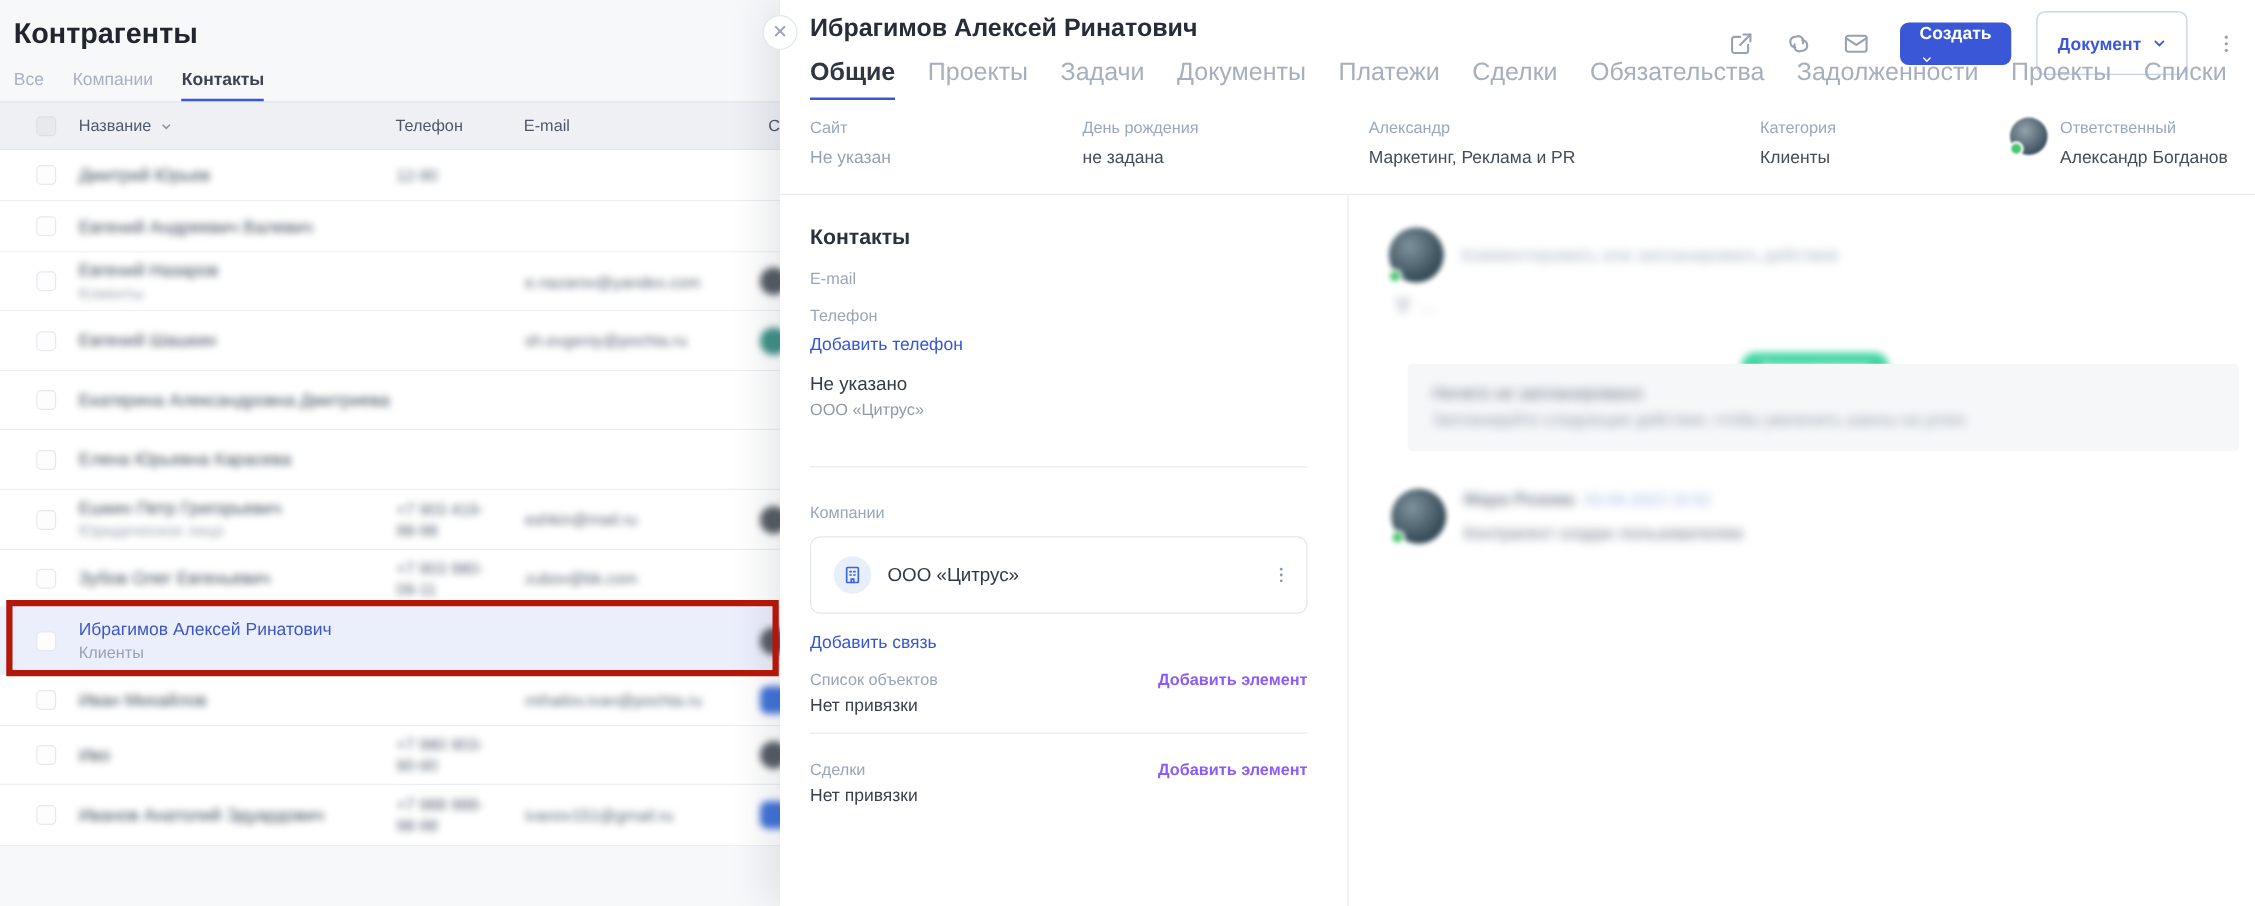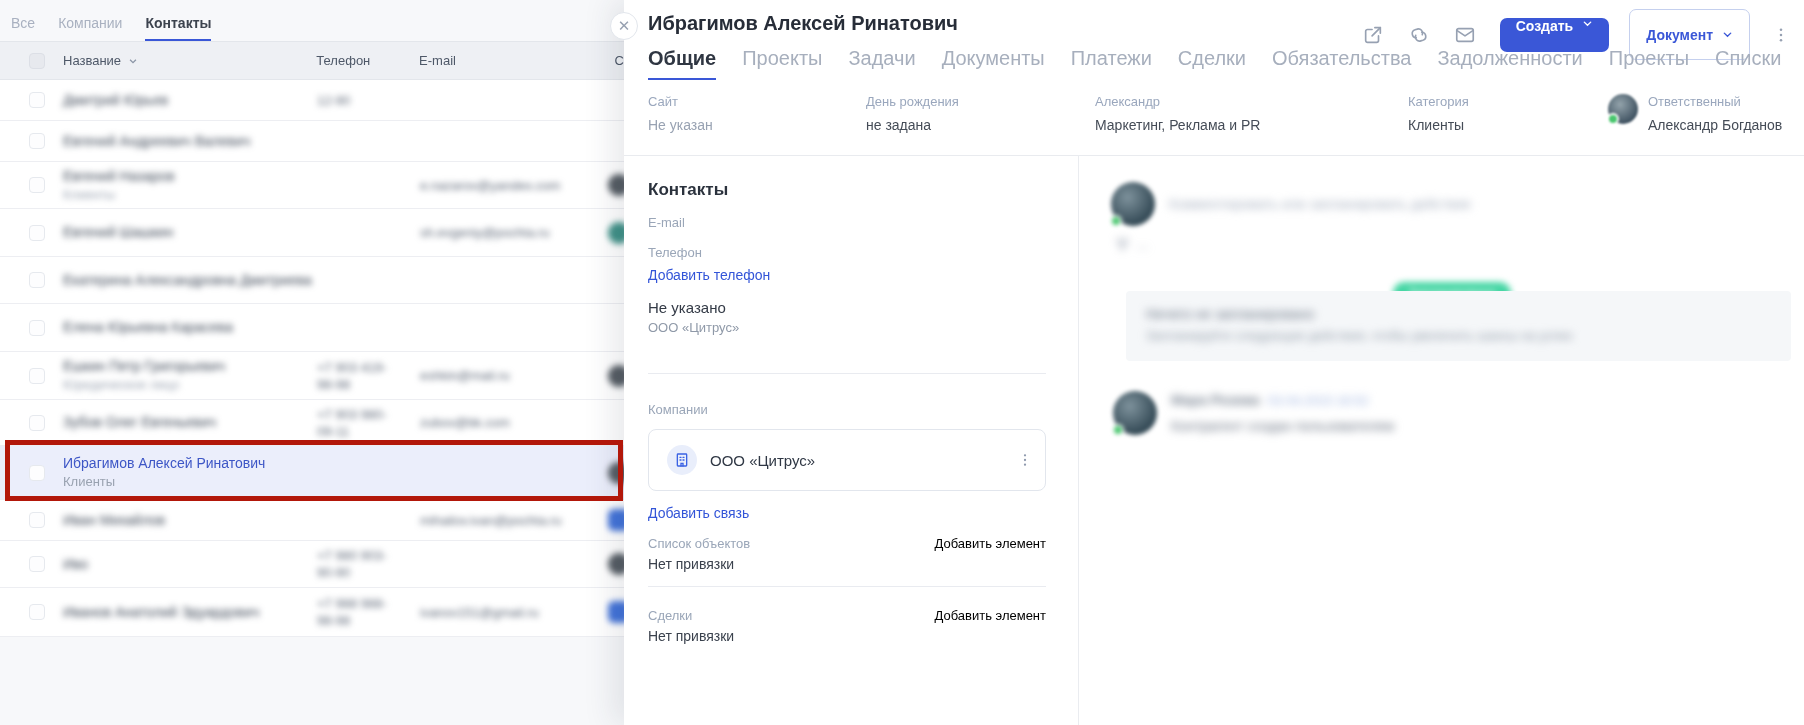--- a/index.html
+++ b/index.html
@@ -38,21 +38,21 @@
 
   
   #detail{position:absolute;left:624px;top:0;width:1180px;height:725px;background:#fff;box-shadow:-12px 0 28px rgba(40,50,70,.10);}
   .close-btn{position:absolute;left:-14px;top:12px;width:28px;height:28px;border-radius:50%;background:#fff;border:1px solid #e2e6ec;
     color:#97a1b1;font-size:15px;line-height:26px;text-align:center;z-index:6;cursor:pointer;box-sizing:border-box;}
   .dp-title{position:absolute;left:24px;top:12px;font-size:20px;font-weight:700;color:#272d38;}
   .actions{position:absolute;right:14px;top:9px;display:flex;align-items:center;}
   .icon-btn{width:22px;height:22px;margin-right:24px;color:#97a1b2;cursor:pointer;}
   .icon-btn svg{display:block;}
   .btn-primary{height:34px;padding:0 16px;background:#3a57d7;color:#fff;border-radius:7px;font-size:14px;font-weight:600;
-    display:flex;align-items:flex-start;gap:9px;margin-right:20px;cursor:pointer;}
+    display:flex;align-items:flex-start;gap:9px;margin-right:20px;cursor:pointer;flex-direction:column;}
   .btn-outline{height:51px;padding:0 16px;border:1px solid #c5d0ee;color:#3a57d7;border-radius:7px;font-size:14px;font-weight:600;
     display:flex;align-items:center;gap:9px;margin-right:22px;background:#fff;box-sizing:border-box;cursor:pointer;}
   .kebab{color:#97a1b2;cursor:pointer;display:flex;}
   .dp-tabs{position:absolute;left:24px;top:47px;display:flex;gap:26px;font-size:20px;}
   .dp-tab{color:#a7afbd;padding-bottom:8px;cursor:pointer;white-space:nowrap;}
   .dp-tab.active{color:#2f3642;font-weight:600;border-bottom:2px solid #3a57d7;}
   .info{position:absolute;left:0;top:88px;width:100%;height:67px;border-bottom:1px solid #e9ebef;}
   .sum{position:absolute;top:6px;}
   .lbl{font-size:13px;color:#9aa7bd;}
   .val{font-size:14px;color:#454c57;margin-top:8px;}
@@ -72,21 +72,21 @@
   .pos-co{margin-top:4px;font-size:13px;color:#8f99a8;}
   .divider{margin-top:38px;border-top:1px solid #e9ebf0;}
   .comp-lbl{margin-top:28px;font-size:13px;color:#9aa6b8;}
   .comp-card{margin-top:12px;height:62px;border:1px solid #e2e6ed;border-radius:8px;display:flex;align-items:center;
     padding:0 12px 0 18px;box-sizing:border-box;}
   .co-ico{width:30px;height:30px;border-radius:50%;background:#e9eefb;display:flex;align-items:center;justify-content:center;
     color:#3b63e4;margin-right:13px;flex:none;}
   .co-name{font-size:15px;color:#303845;flex:1;}
   .obj-row{margin-top:15px;display:flex;justify-content:space-between;align-items:center;}
   .obj-lbl{font-size:13px;color:#9aa6b8;}
-  .obj-add{font-size:13px;color:#000000;font-weight:400;cursor:pointer;}
+  .obj-add{font-size:13px;color:#8b5cf6;font-weight:700;cursor:pointer;}
   .obj-val{margin-top:5px;font-size:14px;color:#3a414d;}
   .divider2{margin-top:14px;border-top:1px solid #e9ebf0;}
   .mt21{margin-top:21px;}
 
   
   .feed{position:absolute;left:454px;top:155px;right:0;bottom:0;border-left:1px solid #eaecf0;}
   .composer{position:absolute;left:32px;top:27px;display:flex;align-items:center;gap:14px;cursor:text;}
   .avatar-lg{width:44px;height:44px;border-radius:50%;background:radial-gradient(circle at 38% 35%,#7e929c,#324854 72%);filter:blur(2px);position:relative;flex:none;}
   .composer-text{font-size:14px;color:#a8b1c0;}
   .filter-row{position:absolute;left:36px;top:82px;color:#8b95a6;display:flex;gap:6px;align-items:center;font-size:13px;}
@@ -98,20 +98,21 @@
   .eb-text{margin-top:6px;font-size:13px;color:#929ca9;}
   .feed-item{position:absolute;left:34px;top:236px;display:flex;gap:14px;}
   .fi-name{font-size:14px;font-weight:600;color:#7d8795;}
   .fi-date{font-size:13px;color:#9fb4e0;margin-left:8px;}
   .fi-text{margin-top:9px;font-size:14px;color:#6d7685;}
 </style>
 </head>
 <body>
 
 <div id="left">
+  <div class="lp-title">Контрагенты</div>
   <div class="lp-tabs">
       <div class="lp-tab">Все</div>
       <div class="lp-tab">Компании</div>
       <div class="lp-tab active">Контакты</div>
     </div>
   <div class="lp-thead">
     <div class="chk"></div>
     <div class="c-name">
       <span>Название</span>
       <span class="sort-ico">

